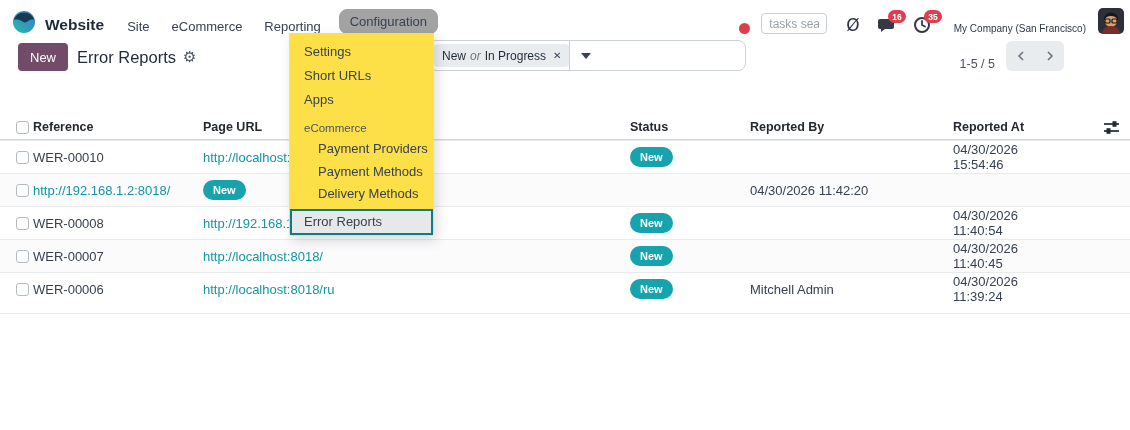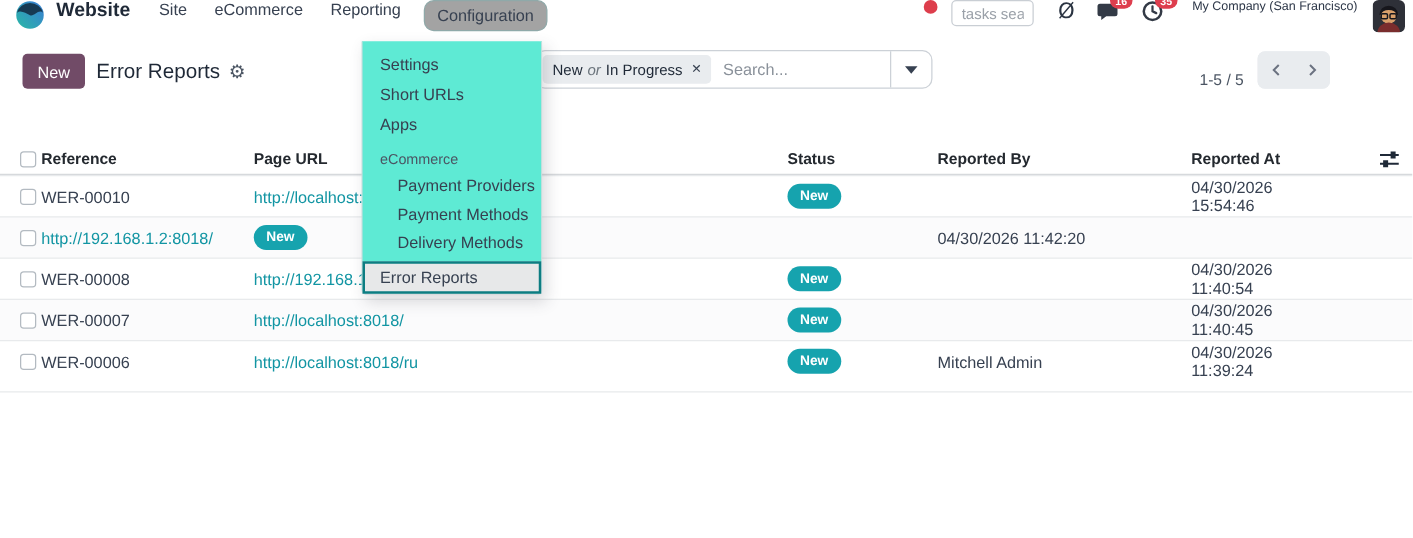--- a/index.html
+++ b/index.html
@@ -2,21 +2,21 @@
 <html><head>
 <meta charset="utf-8">
 <style>
   * { margin:0; padding:0; box-sizing:border-box; }
   body {
     width:1130px; height:430px; position:relative; overflow:hidden;
     background:#fff; color:#374151;
     font-family:"Liberation Sans","DejaVu Sans",sans-serif;
   }
   
-  .navbar { position:absolute; top:0; left:0; right:0; height:34px; display:flex; align-items:flex-start; padding:0 6px 0 12px; background:#fff; }
+  .navbar { position:absolute; top:0; left:0; right:0; height:34px; display:flex; align-items:flex-end; padding:0 6px 0 12px; background:#fff; }
   .logo { width:24px; height:24px; flex:0 0 auto; }
   .brand { font-size:15.5px; font-weight:700; color:#1f2937; margin:0 12px 0 9px; }
   .nav-item { font-size:13px; color:#374151; padding:0 11px; cursor:pointer; white-space:nowrap; }
   .nav-item.config { border:1px solid #8fa9a9; background:#a3a3a3; border-radius:8px; padding:4px 10px; margin-left:7px; }
   .nav-spacer { flex:1; }
   .record-dot { width:11px; height:11px; border-radius:50%; background:#dd3e4c; margin-right:11px; flex:0 0 auto; }
   .tasks-input { width:66px; height:21px; border:1px solid #c9ced4; border-radius:4px; font-size:12px; padding:1px 7px; color:#374151; outline:none; font-family:inherit; }
   .tasks-input::placeholder { color:#9aa0a8; }
   .systray { display:flex; align-items:center; margin-left:19px; }
   .sys-icon { position:relative; margin-right:17px; display:flex; align-items:center; cursor:pointer; }
@@ -49,21 +49,21 @@
   .t-header { height:25px; border-top:none; border-bottom:1px solid #d6d9dc; font-weight:700; font-size:12.5px; color:#24292f;margin-top:27px; }
   .t-row:nth-child(odd):not(.t-header) { background:#fbfbfc; }
   .t-footer { height:9px; border-bottom:1px solid #e8eaec; }
   .cell-check { display:flex; justify-content:flex-end; padding-right:4px; }
   .checkbox { width:13px; height:13px; border:1px solid #b3bac1; border-radius:3px; background:#fff; cursor:pointer; }
   .cell-ref, .cell-by, .cell-at { color:#374151; }
   .cell-url a { color:#1295a3; text-decoration:none; cursor:pointer; white-space:nowrap; }
   .status-pill { display:inline-block; background:#16a3ae; color:#fff; font-size:11px; font-weight:700; padding:2.5px 10px; border-radius:11px; line-height:1.3; }
   .cell-opt { display:flex; justify-content:flex-end; padding-right:10px; }
   
-  .config-menu { position:absolute; left:289px; top:33px; width:145px; background:#5eead4; border:1px solid #d8dbde; border-top:none; border-radius:0 0 4px 4px; box-shadow:3px 5px 12px rgba(60,60,70,.18); z-index:10; padding-top:7px; }
+  .config-menu { position:absolute; left:289px; top:33px; width:145px; background:#fde047; border:1px solid #d8dbde; border-top:none; border-radius:0 0 4px 4px; box-shadow:3px 5px 12px rgba(60,60,70,.18); z-index:10; padding-top:7px; }
   .menu-item { height:24px; line-height:24px; padding-left:14px; font-size:13px; color:#374151; cursor:pointer; white-space:nowrap; }
   .menu-section { height:19px; line-height:19px; padding-left:14px; font-size:11.5px; color:#4b5563; margin-top:7px; }
   .menu-subitem { padding-left:28px; height:22.5px; line-height:22.5px; font-size:13px; color:#374151; cursor:pointer; white-space:nowrap; }
   .menu-item.highlighted { margin-top:3px; height:26px; line-height:22px; background:#e7e8e9; border:2px solid #0d7d82; padding-left:12px; }
 </style>
 </head>
 <body>
 
 <div class="navbar">
   <svg class="logo" viewBox="0 0 24 24">
@@ -121,21 +121,20 @@
   <span class="gear-icon">⚙</span>
 </div>
 
 <div class="search-bar">
   <div class="facet">
     <span>New</span>
     <span class="op">or</span>
     <span>In Progress</span>
     <span class="facet-close">✕</span>
   </div>
-  <input class="search-input" placeholder="Search..." style="">
   <div class="search-toggle">
     <div class="caret-down"></div>
   </div>
 </div>
 
 <div class="pager">
   <div class="pager-value">1-5 / 5</div>
   <div class="pager-buttons">
     <button class="pager-btn">
       <svg width="10" height="12" viewBox="0 0 10 12">

